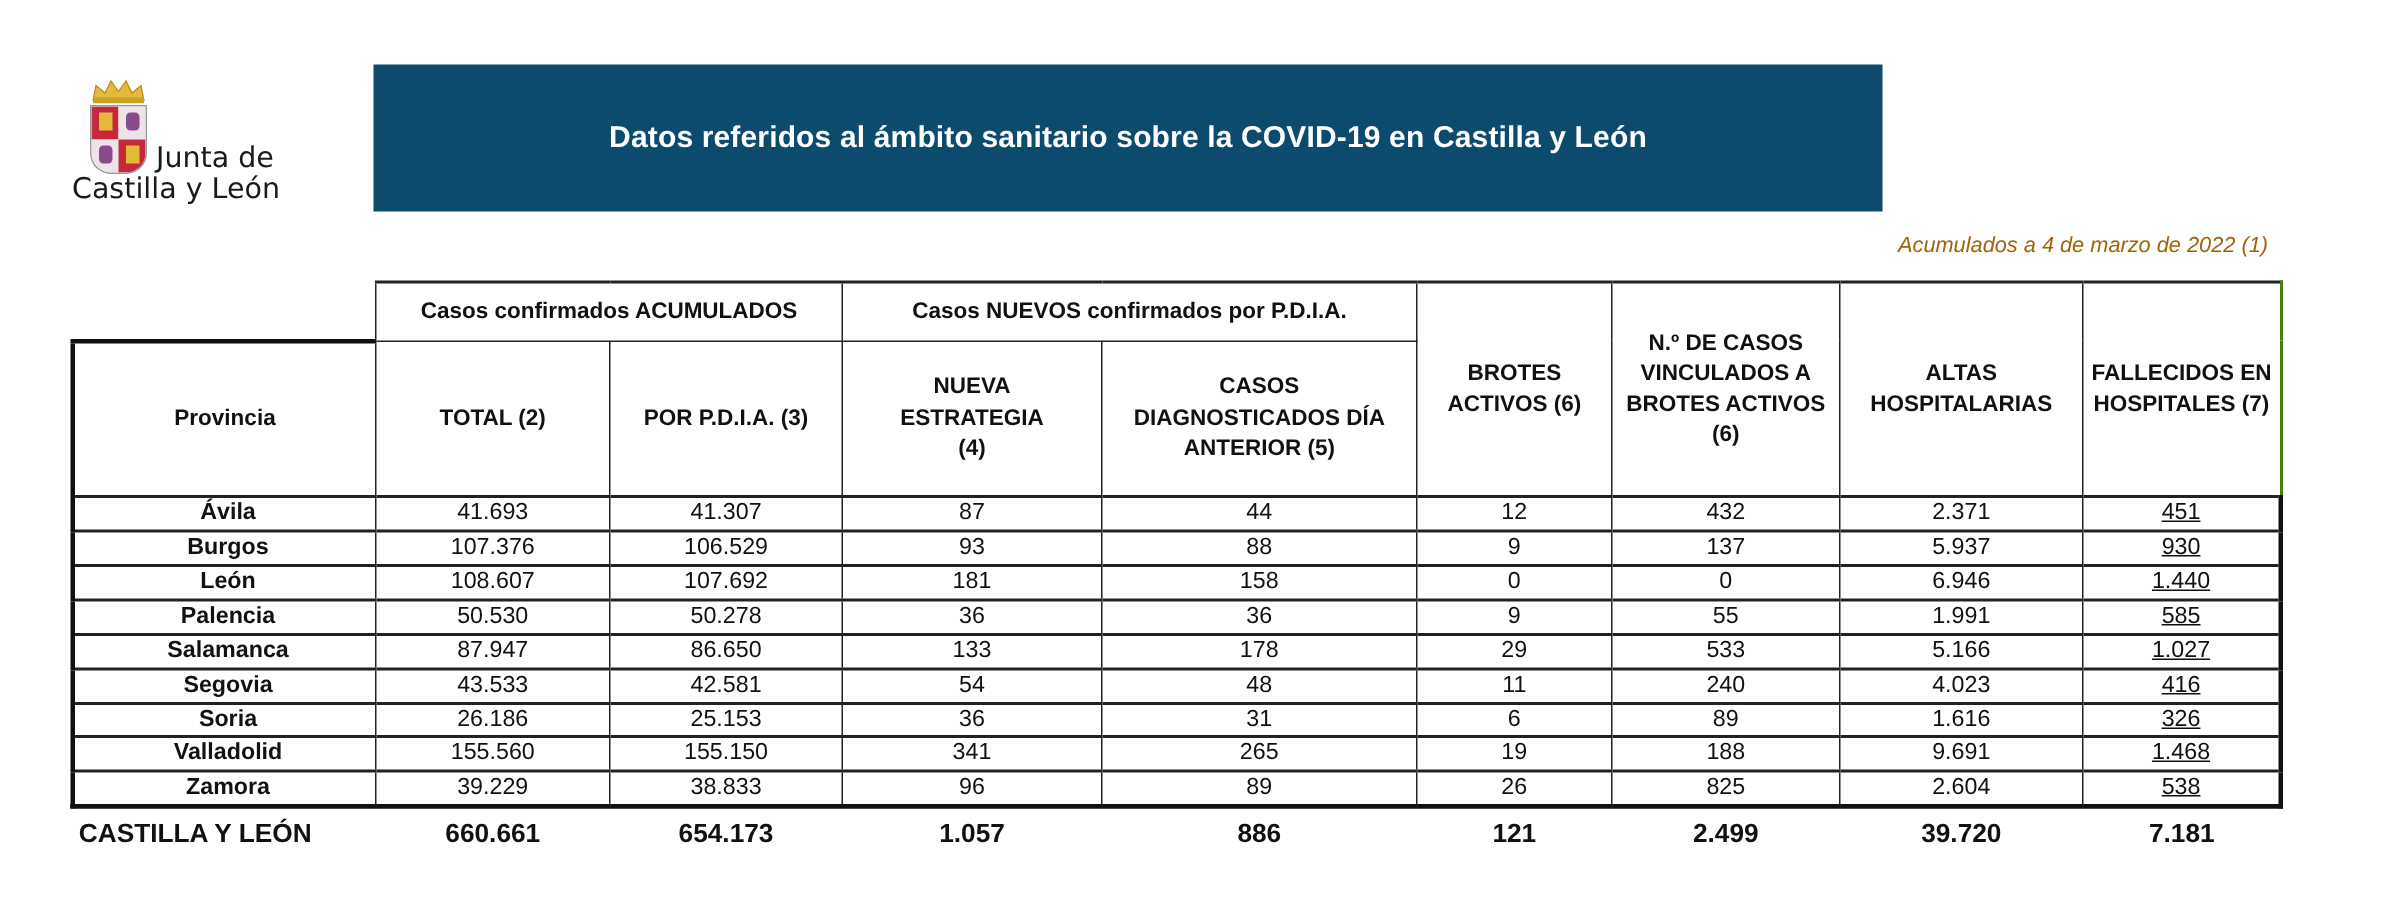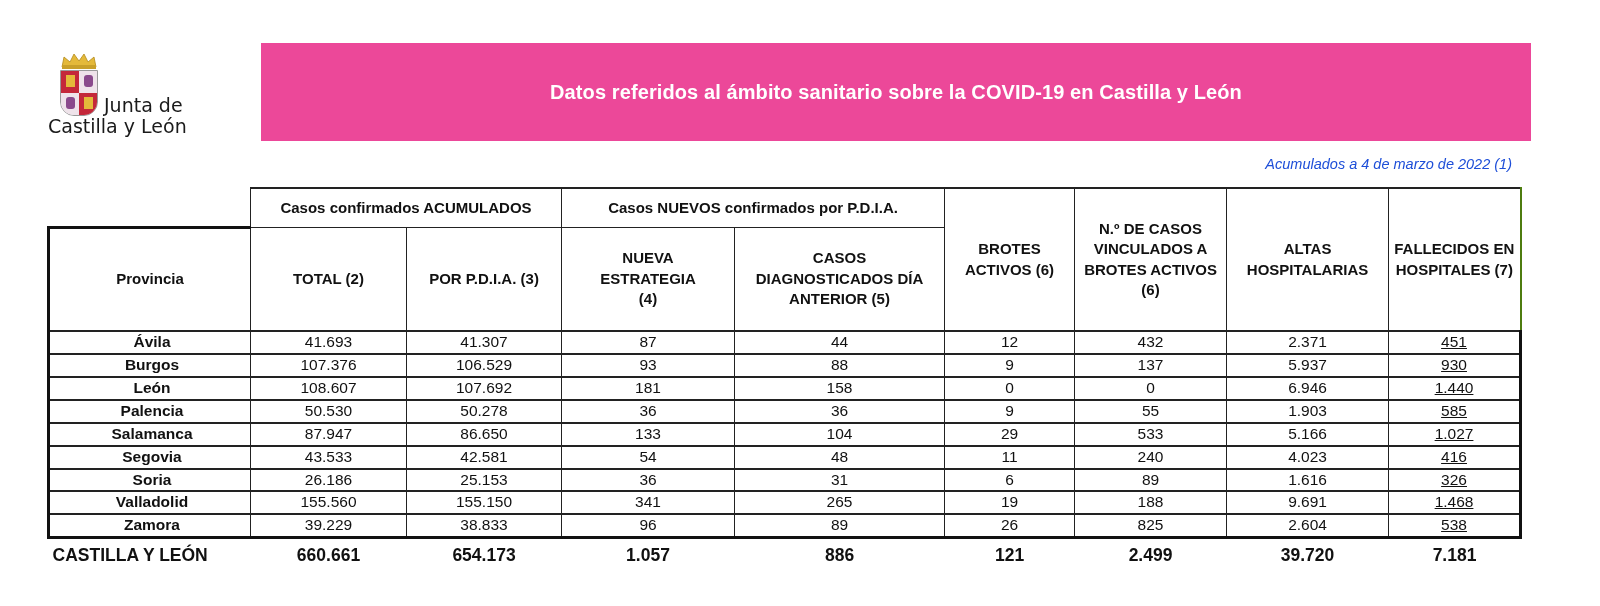--- a/index.html
+++ b/index.html
@@ -9,24 +9,24 @@
   .logo { position: absolute; left: 46px; top: 48px; width: 160px; height: 92px; }
   .logo .shield { position: absolute; left: 14px; top: 22px; width: 38px; height: 46px; border-radius: 0 0 14px 14px; overflow: hidden; display: grid; grid-template-columns: 1fr 1fr; grid-template-rows: 1fr 1fr; border: 1px solid #999; }
   .logo .q1, .logo .q4 { background: #c4283a; position: relative; }
   .logo .q2, .logo .q3 { background: #efe3ea; position: relative; }
   .logo .q1::after, .logo .q4::after { content: ""; position: absolute; left: 5px; top: 4px; width: 9px; height: 12px; background: #e4b93a; }
   .logo .q2::after, .logo .q3::after { content: ""; position: absolute; left: 5px; top: 4px; width: 9px; height: 12px; background: #8a4a8c; border-radius: 3px; }
   .logo .crown { position: absolute; left: 14px; top: 3px; width: 38px; height: 18px; }
   .logo .name1 { position: absolute; left: 58px; top: 46px; font-size: 19px; font-family: "DejaVu Sans", sans-serif; color: #1a1a1a; white-space: nowrap; }
   .logo .name2 { position: absolute; left: 2px; top: 67px; font-size: 19px; font-family: "DejaVu Sans", sans-serif; color: #1a1a1a; white-space: nowrap; }
 
-  .banner { position: absolute; left: 261px; top: 43px; width: 1270px; height: 98px; background: #ec4899; display: flex; align-items: center; justify-content: center; }
+  .banner { position: absolute; left: 249px; top: 43px; width: 1006px; height: 98px; background: #0c4a6e; display: flex; align-items: center; justify-content: center; }
   .banner h1 { color: #fff; font-size: 20px; font-weight: bold; letter-spacing: 0.1px; }
 
-  .subtitle { position: absolute; right: 88px; top: 156px; font-size: 14.5px; font-style: italic; color: #1d4ed8; }
+  .subtitle { position: absolute; right: 88px; top: 156px; font-size: 14.5px; font-style: italic; color: #a16207; }
 
   table.grid { position: absolute; left: 47px; top: 187px; border-collapse: collapse; table-layout: fixed; width: 1472px; }
   table.grid td, table.grid th { font-size: 15px; text-align: center; vertical-align: middle; line-height: 1.35; }
   table.grid th { font-weight: bold; }
   .hdr-group th { height: 39px; border: 1.5px solid #222; border-top-width: 2px; }
   .hdr-group th.blank { border: none; border-bottom: 3px solid #111; }
   .hdr-sub th { height: 104px; border: 1.5px solid #222; }
   .hdr-sub th.prov { border-left: 3px solid #111; margin-left: 15px; }
   .tall { border: 1.5px solid #222; border-top-width: 2px; }
   tbody.data td { height: 22px; border: 1.5px solid #222; border-top-width: 2px; font-size: 15.5px; padding: 0; }
@@ -125,29 +125,29 @@
         <td class="last-col">1.440</td>
       </tr>
       <tr>
         <td class="prov">Palencia</td>
         <td>50.530</td>
         <td>50.278</td>
         <td>36</td>
         <td>36</td>
         <td>9</td>
         <td>55</td>
-        <td>1.903</td>
+        <td>1.991</td>
         <td class="last-col">585</td>
       </tr>
       <tr>
         <td class="prov">Salamanca</td>
         <td>87.947</td>
         <td>86.650</td>
         <td>133</td>
-        <td>104</td>
+        <td>178</td>
         <td>29</td>
         <td>533</td>
         <td>5.166</td>
         <td class="last-col">1.027</td>
       </tr>
       <tr>
         <td class="prov">Segovia</td>
         <td>43.533</td>
         <td>42.581</td>
         <td>54</td>

